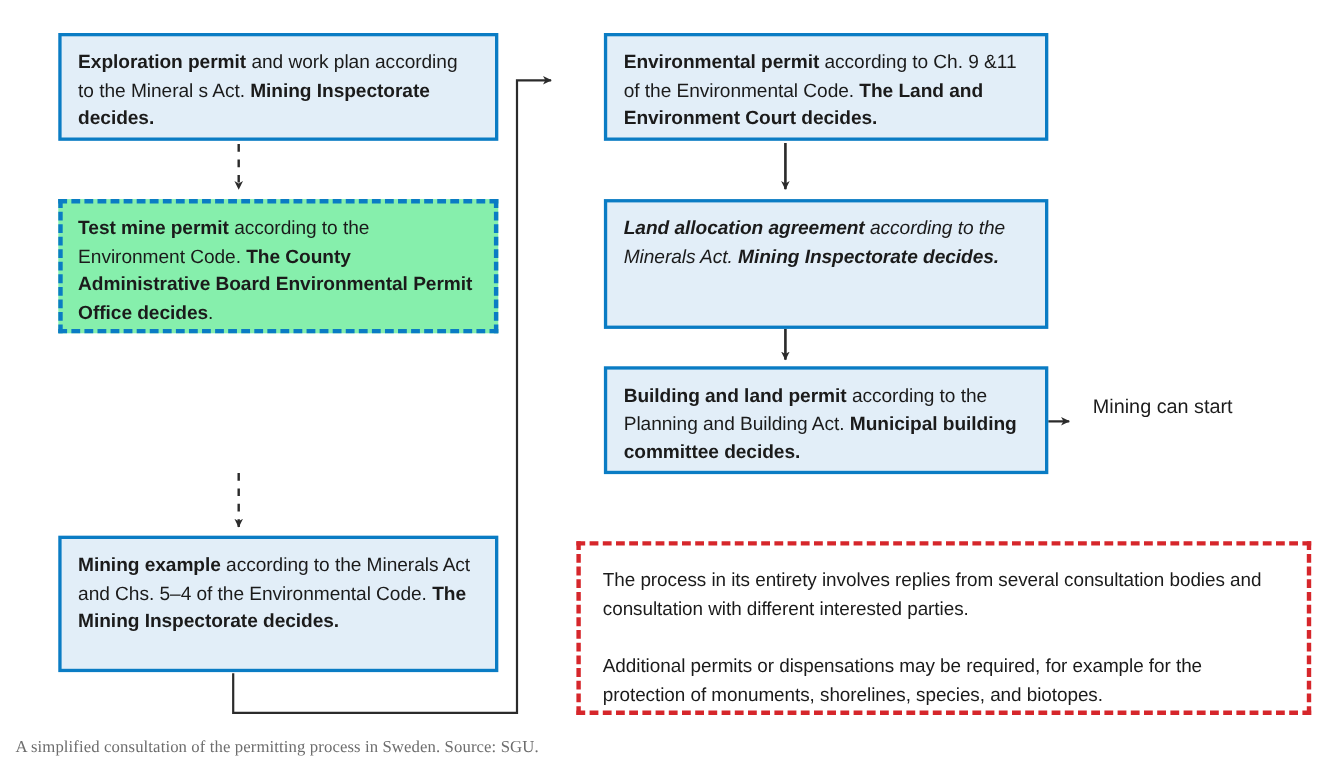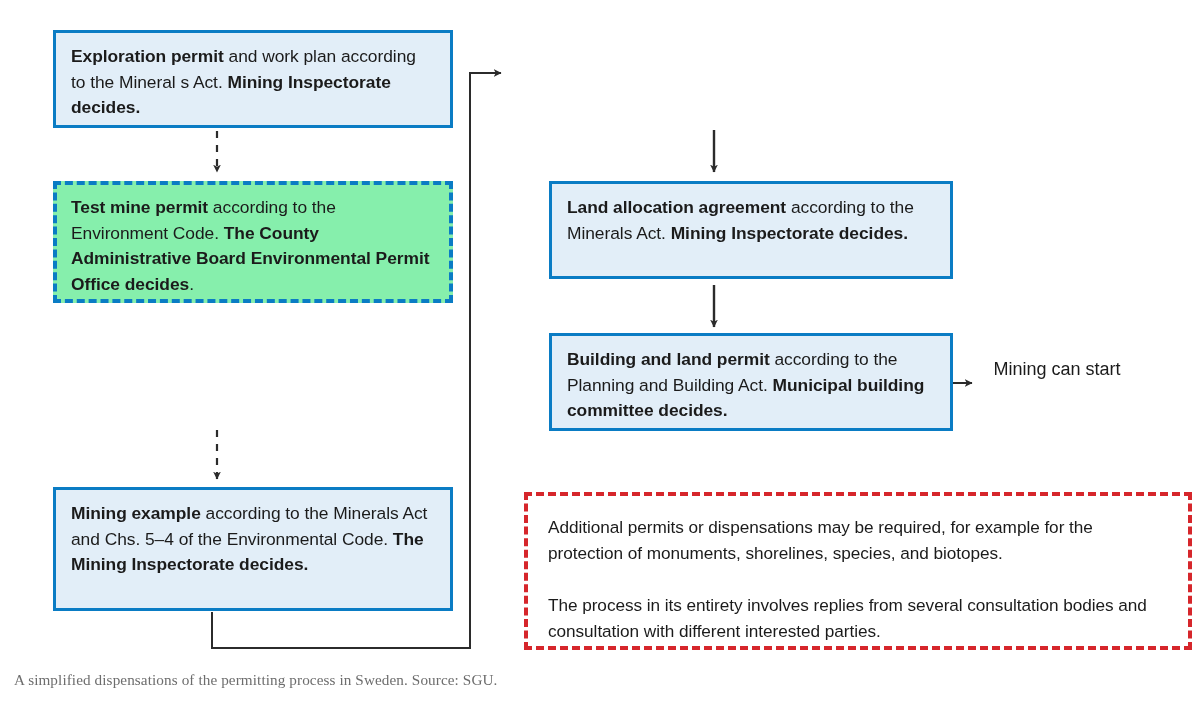--- a/index.html
+++ b/index.html
@@ -116,31 +116,34 @@
 
   <div class="box dashed-blue" style="left:17px; top:181px; width:400px; height:122px;">
     <b>Test mine permit</b><span class="reg"> according to the Environment Code. </span><b>The County Administrative Board Environmental Permit Office decides</b><span class="reg">.</span>
   </div>
 
 
   <div class="box solid" style="left:17px; top:487px; width:400px; height:124px;">
     <b>Mining example</b><span class="reg"> according to the Minerals Act and Chs. 5–4 of the Environmental Code. </span><b>The Mining Inspectorate decides.</b>
   </div>
 
+  <div class="box solid" style="left:513px; top:30px; width:404px; height:98px;">
+    <b>Environmental permit</b><span class="reg"> according to Ch. 9 &amp;11 of the Environmental Code. </span><b>The Land and Environment Court decides.</b>
+  </div>
 
-  <div class="box solid" style="left:513px; top:181px; width:404px; height:98px;">
+  <div class="box solid" style="left:513px; top:181px; width:404px; height:118px;font-style:italic;">
     <b>Land allocation agreement</b><span class="reg"> according to the Minerals Act. </span><b>Mining Inspectorate decides.</b>
   </div>
 
   <div class="box solid" style="left:513px; top:333px; width:404px; height:98px;">
     <b>Building and land permit</b><span class="reg"> according to the Planning and Building Act. </span><b>Municipal building committee decides.</b>
   </div>
 
   <div class="endlabel" style="left:982px; top:356px; width:150px;">Mining can start</div>
 
   <div class="box dashed-red" style="left:488px; top:492px; width:668px; height:158px;">
+    <div class="para">The process in its entirety involves replies from several consultation bodies and consultation with different interested parties.</div>
     <div class="para">Additional permits or dispensations may be required, for example for the protection of monuments, shorelines, species, and biotopes.</div>
-    <div class="para">The process in its entirety involves replies from several consultation bodies and consultation with different interested parties.</div>
   </div>
 
-  <div class="caption" style="left:14px; top:671px; width:700px;">A simplified dispensations of the permitting process in Sweden. Source: SGU.</div>
+  <div class="caption" style="left:14px; top:671px; width:700px;">A simplified consultation of the permitting process in Sweden. Source: SGU.</div>
 
 </div>
 
 </body></html>

